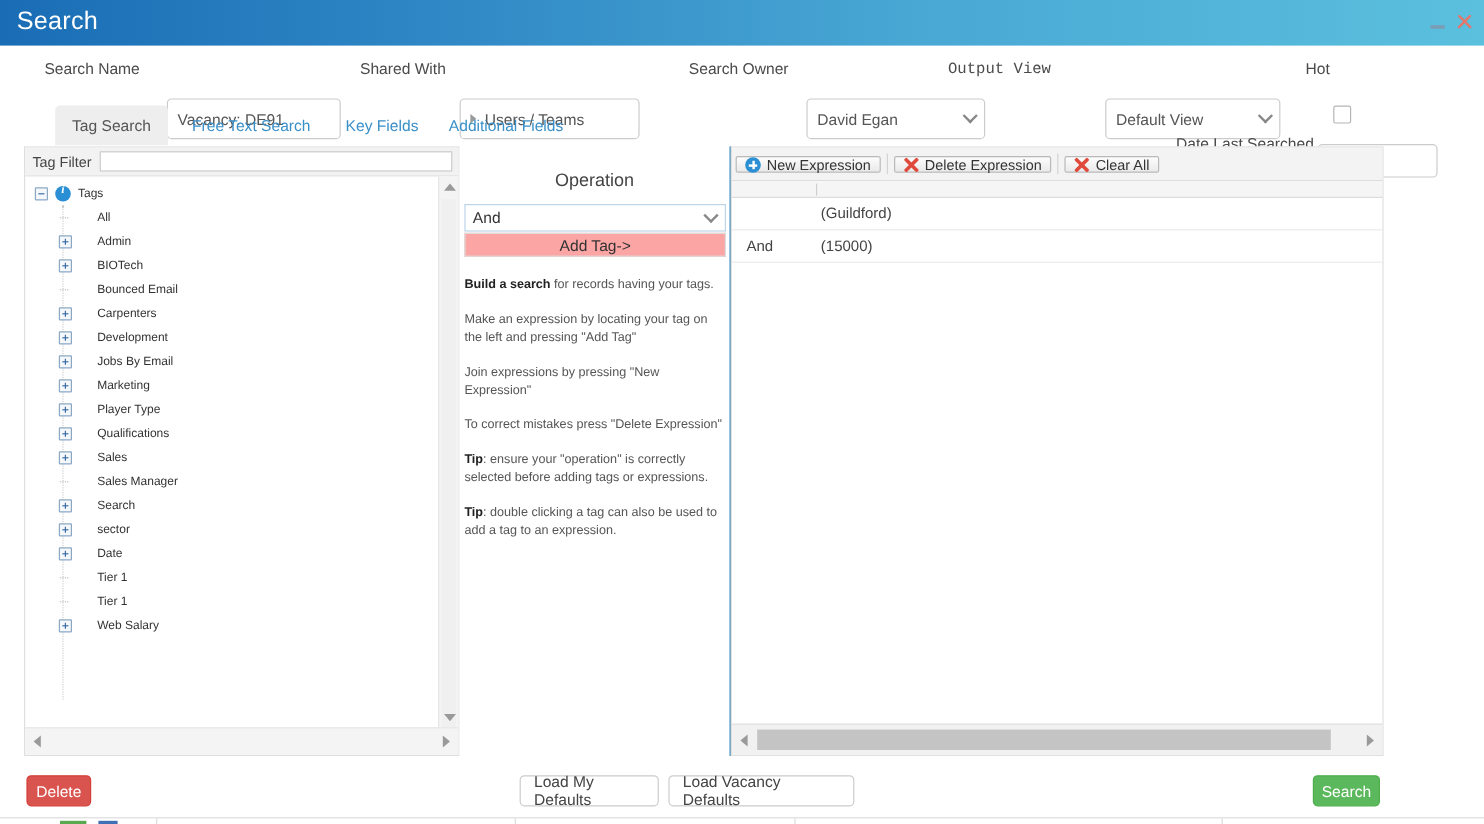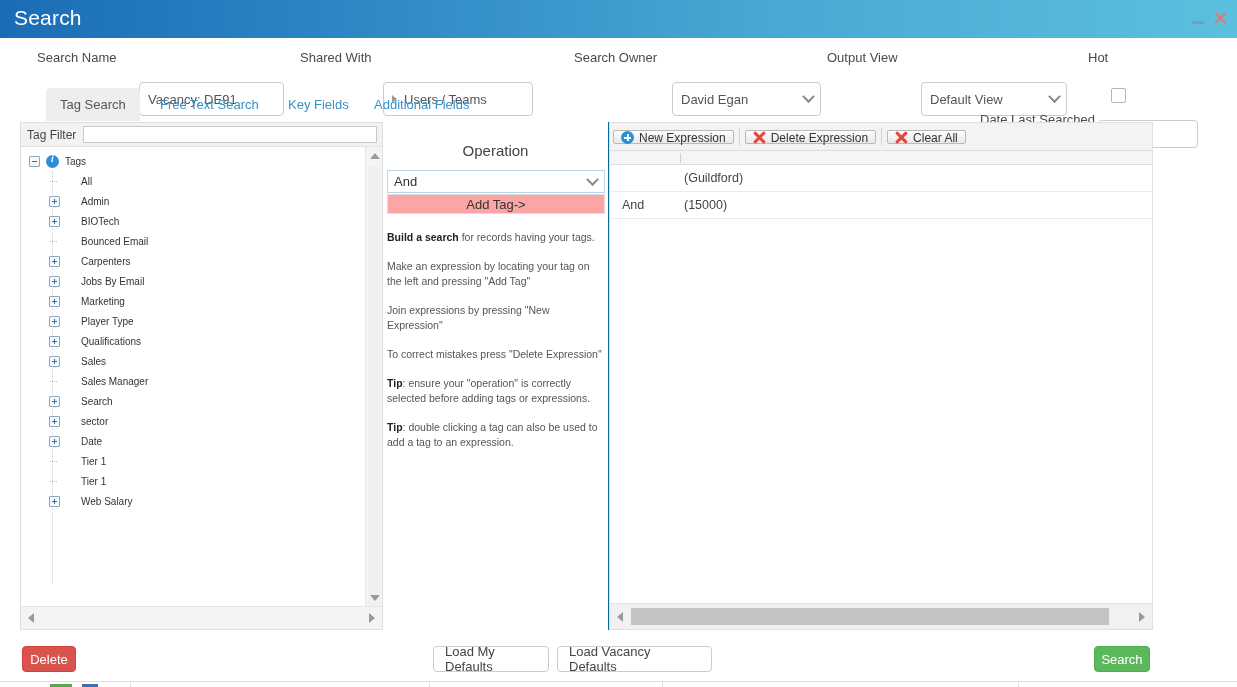--- a/index.html
+++ b/index.html
@@ -277,21 +277,21 @@
       <span class="tri-right"></span>
       <span>Users / Teams</span>
     </div>
 
     <div class="lbl" style="left:574px;">Search Owner</div>
     <div class="fld sel" style="left:672px; width:149px;">
       <span>David Egan</span>
       <span class="caret"></span>
     </div>
 
-    <div class="lbl" style="left:827px;">Output View</div>
+    <div class="lbl" style="left:790px;font-family:Liberation Mono, monospace;">Output View</div>
     <div class="fld sel" style="left:921px; width:146px;">
       <span>Default View</span>
       <span class="caret"></span>
     </div>
 
     <div class="lbl" style="left:1088px;">Hot</div>
     <div class="hot-box" style="left:1111px;"></div>
 
     <div class="lbl" style="left:980px; top:50px;margin-top:24px;">Date Last Searched</div>
     <div class="dls-box" style="left:1098px;"></div>
@@ -331,20 +331,24 @@
         <span class="expander plus"></span>
         <span class="tlabel">BIOTech</span>
       </div>
       <div class="tnode child">
         <span class="expander-blank"></span>
         <span class="tlabel">Bounced Email</span>
       </div>
       <div class="tnode child">
         <span class="expander plus"></span>
         <span class="tlabel">Carpenters</span>
+      </div>
+      <div class="tnode child">
+        <span class="expander plus"></span>
+        <span class="tlabel">Development</span>
       </div>
       <div class="tnode child">
         <span class="expander plus"></span>
         <span class="tlabel">Jobs By Email</span>
       </div>
       <div class="tnode child">
         <span class="expander plus"></span>
         <span class="tlabel">Marketing</span>
       </div>
       <div class="tnode child">

